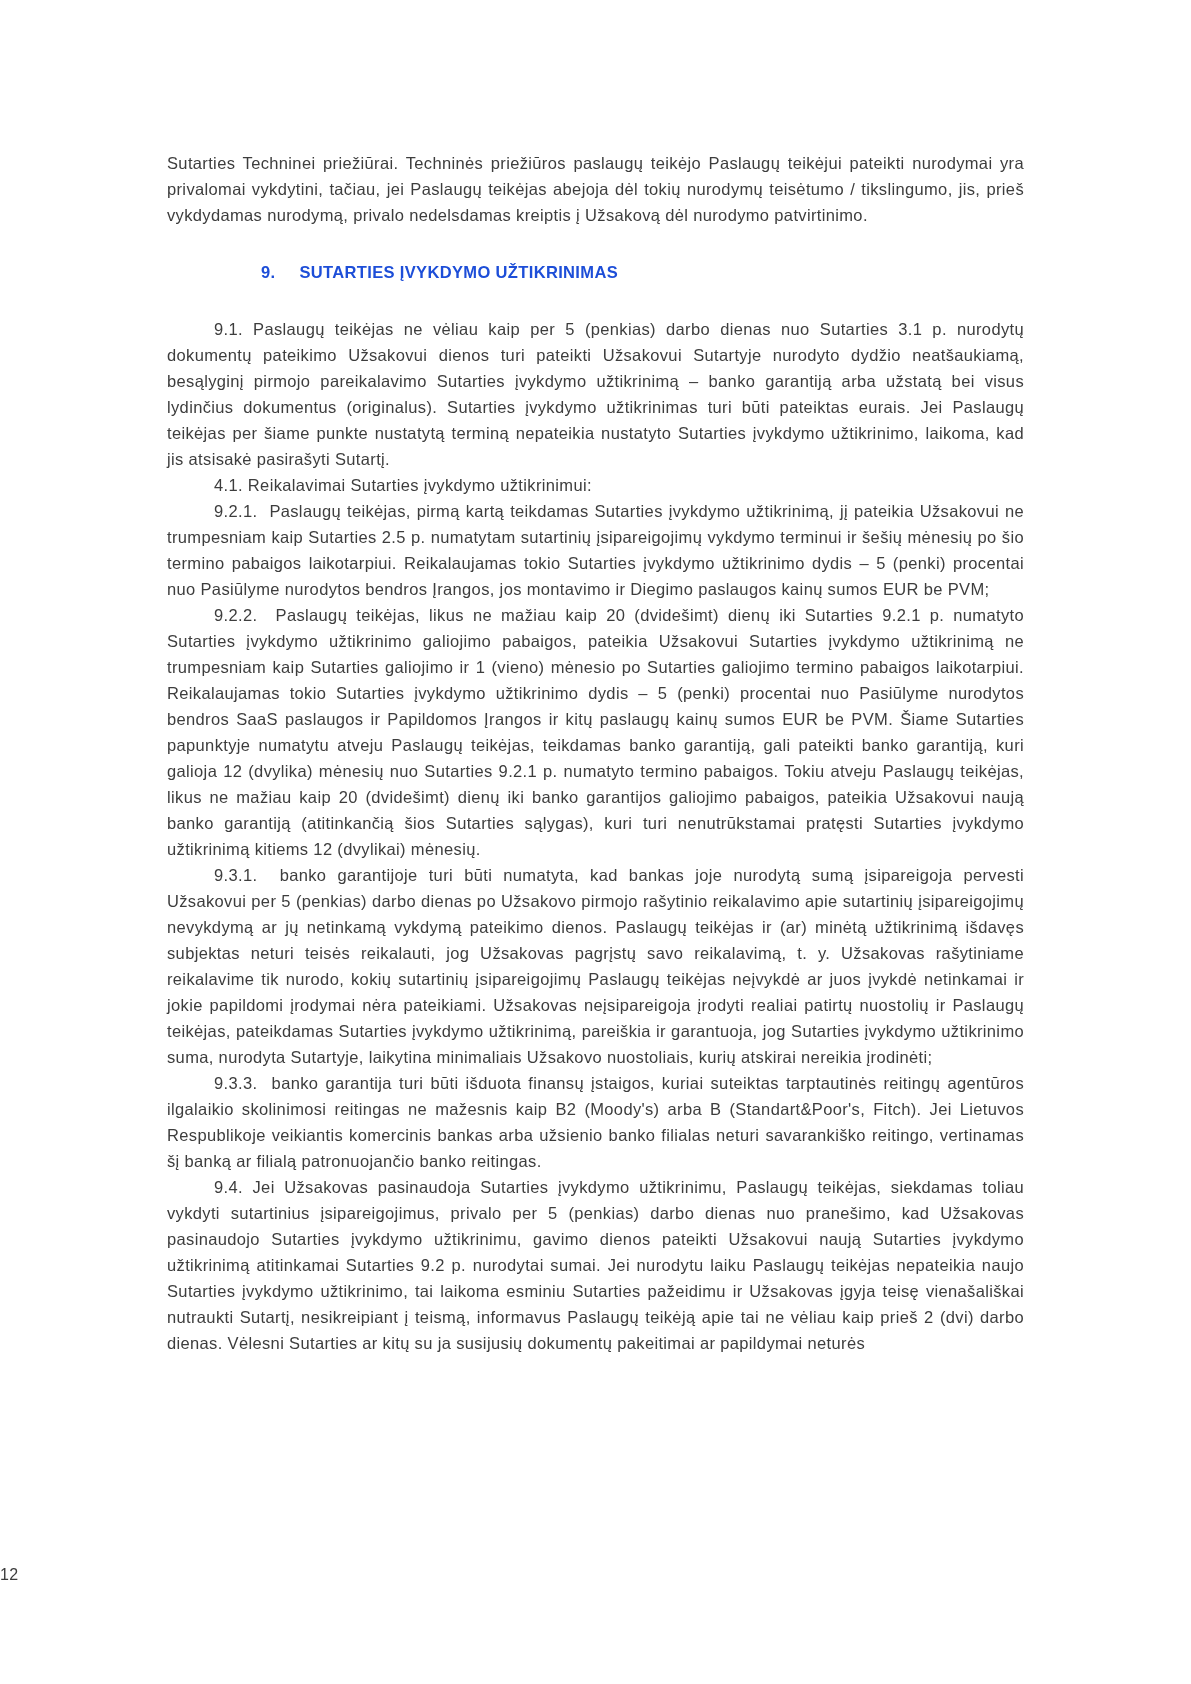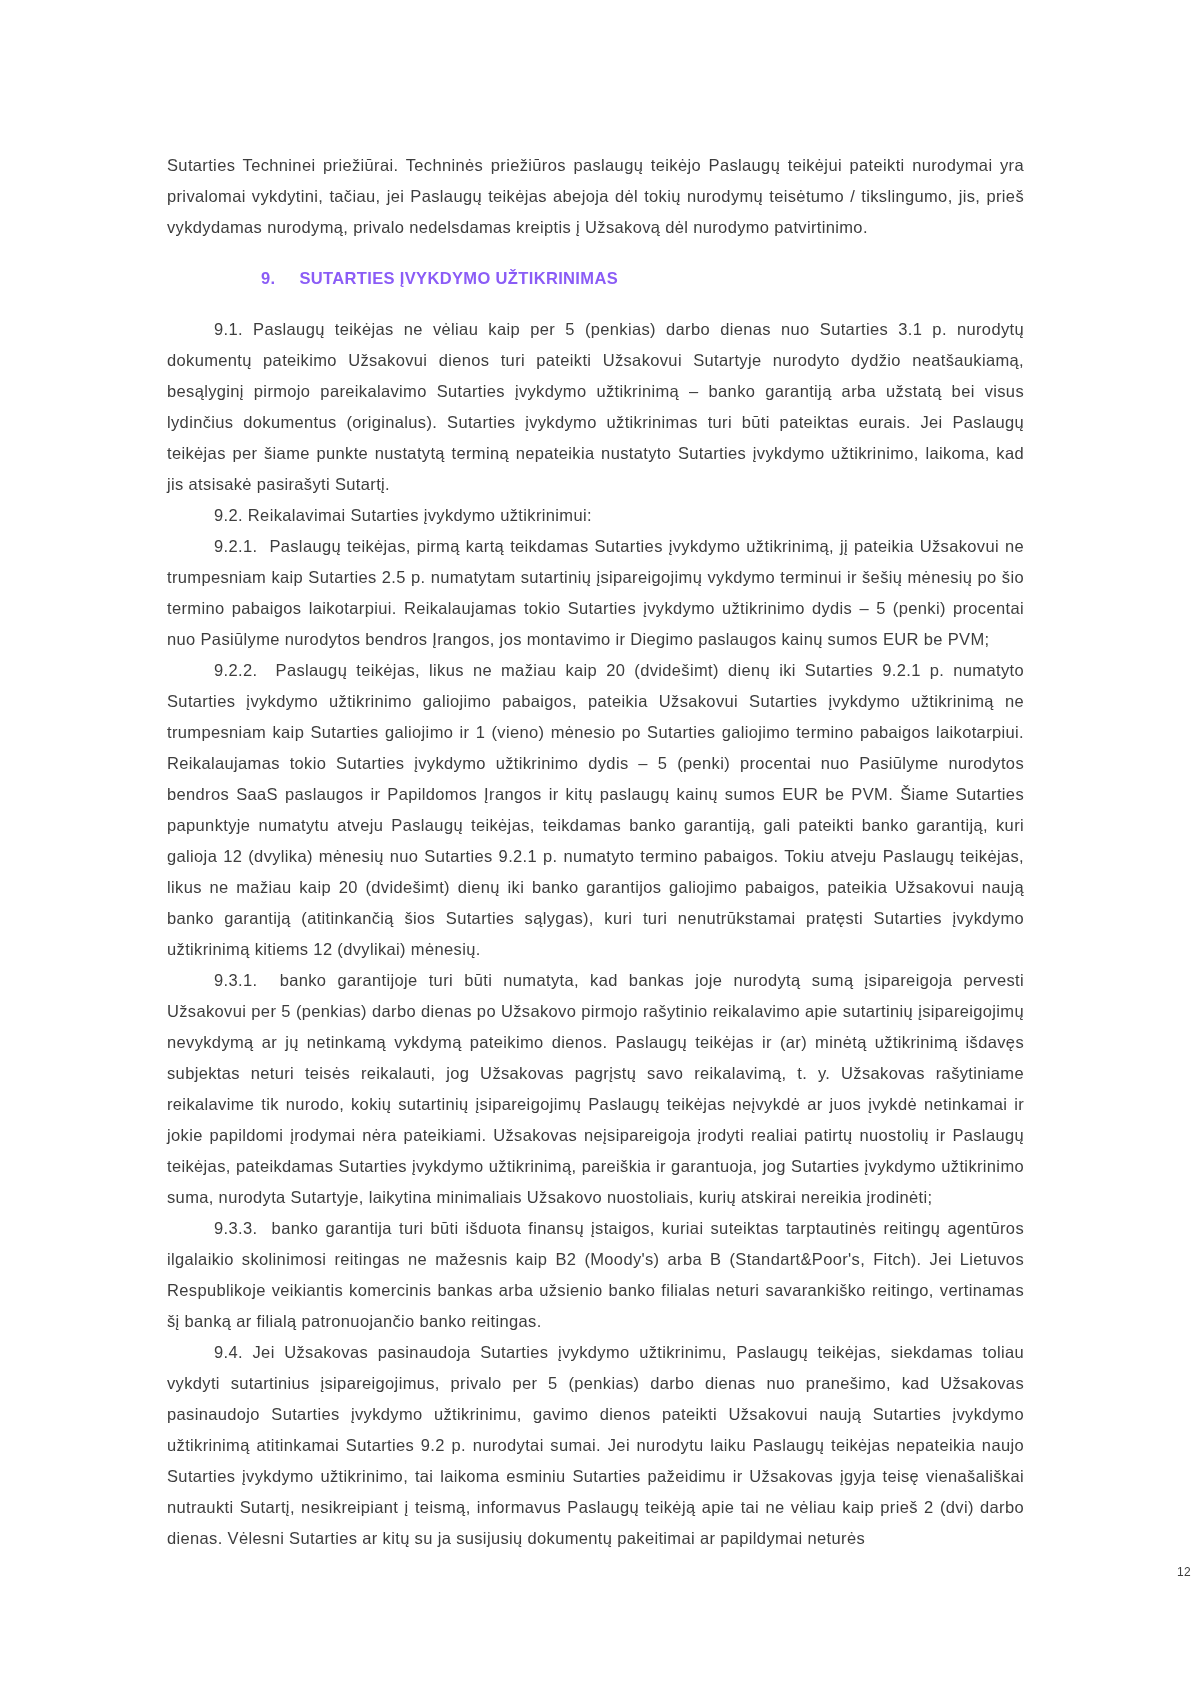--- a/index.html
+++ b/index.html
@@ -10,66 +10,66 @@
   .page {
     position: relative;
     width: 1191px;
     height: 1684px;
     margin: 0 auto;
     background: #ffffff;
     box-sizing: border-box;
     padding: 150px 167px 120px 167px;
     font-family: "Liberation Sans", "DejaVu Sans", sans-serif;
     font-size: 16.5px;
-    line-height: 31px;
+    line-height: 26px;
     letter-spacing: 0.35px;
     color: #3d3d3d;
     overflow: hidden;
   }
   .para {
     margin: 0;
     text-align: justify;
   }
   .para.indent {
     text-indent: 47px;
   }
   .heading {
-    margin: 20px 0;
+    margin: 31px 0;
     font-size: 16.5px;
     font-weight: 700;
-    color: #8b5cf6;
+    color: #1d4ed8;
     text-align: left;
     text-indent: 47px;
   }
   .heading .h-num {
     display: inline-block;
     margin-right: 24px;
   }
   .footer {
     position: absolute;
     left: 0;
     right: 0;
     bottom: 96px;
-    text-align: right;
-    font-size: 12px;
+    text-align: left;
+    font-size: 16px;
     color: #3d3d3d;
     letter-spacing: 0.3px;
   }
 </style>
 </head>
 <body>
 
 <div class="page">
 
   <p class="para">Sutarties Techninei priežiūrai. Techninės priežiūros paslaugų teikėjo Paslaugų teikėjui pateikti nurodymai yra privalomai vykdytini, tačiau, jei Paslaugų teikėjas abejoja dėl tokių nurodymų teisėtumo / tikslingumo, jis, prieš vykdydamas nurodymą, privalo nedelsdamas kreiptis į Užsakovą dėl nurodymo patvirtinimo.</p>
 
   <h2 class="heading"><span class="h-num">9.</span><span class="h-title">SUTARTIES ĮVYKDYMO UŽTIKRINIMAS</span></h2>
 
   <p class="para indent">9.1. Paslaugų teikėjas ne vėliau kaip per 5 (penkias) darbo dienas nuo Sutarties 3.1 p. nurodytų dokumentų pateikimo Užsakovui dienos turi pateikti Užsakovui Sutartyje nurodyto dydžio neatšaukiamą, besąlyginį pirmojo pareikalavimo Sutarties įvykdymo užtikrinimą – banko garantiją arba užstatą bei visus lydinčius dokumentus (originalus). Sutarties įvykdymo užtikrinimas turi būti pateiktas eurais. Jei Paslaugų teikėjas per šiame punkte nustatytą terminą nepateikia nustatyto Sutarties įvykdymo užtikrinimo, laikoma, kad jis atsisakė pasirašyti Sutartį.</p>
-  <p class="para indent">9.2. Reikalavimai Sutarties įvykdymo užtikrinimui:</p>
+  <p class="para indent">4.1. Reikalavimai Sutarties įvykdymo užtikrinimui:</p>
   <p class="para indent">9.2.1.&nbsp;&nbsp;Paslaugų teikėjas, pirmą kartą teikdamas Sutarties įvykdymo užtikrinimą, jį pateikia Užsakovui ne trumpesniam kaip Sutarties 2.5 p. numatytam sutartinių įsipareigojimų vykdymo terminui ir šešių mėnesių po šio termino pabaigos laikotarpiui. Reikalaujamas tokio Sutarties įvykdymo užtikrinimo dydis – 5 (penki) procentai nuo Pasiūlyme nurodytos bendros Įrangos, jos montavimo ir Diegimo paslaugos kainų sumos EUR be PVM;</p>
   <p class="para indent">9.2.2.&nbsp;&nbsp;Paslaugų teikėjas, likus ne mažiau kaip 20 (dvidešimt) dienų iki Sutarties 9.2.1 p. numatyto Sutarties įvykdymo užtikrinimo galiojimo pabaigos, pateikia Užsakovui Sutarties įvykdymo užtikrinimą ne trumpesniam kaip Sutarties galiojimo ir 1 (vieno) mėnesio po Sutarties galiojimo termino pabaigos laikotarpiui. Reikalaujamas tokio Sutarties įvykdymo užtikrinimo dydis – 5 (penki) procentai nuo Pasiūlyme nurodytos bendros SaaS paslaugos ir Papildomos Įrangos ir kitų paslaugų kainų sumos EUR be PVM. Šiame Sutarties papunktyje numatytu atveju Paslaugų teikėjas, teikdamas banko garantiją, gali pateikti banko garantiją, kuri galioja 12 (dvylika) mėnesių nuo Sutarties 9.2.1 p. numatyto termino pabaigos. Tokiu atveju Paslaugų teikėjas, likus ne mažiau kaip 20 (dvidešimt) dienų iki banko garantijos galiojimo pabaigos, pateikia Užsakovui naują banko garantiją (atitinkančią šios Sutarties sąlygas), kuri turi nenutrūkstamai pratęsti Sutarties įvykdymo užtikrinimą kitiems 12 (dvylikai) mėnesių.</p>
   <p class="para indent">9.3.1.&nbsp;&nbsp;banko garantijoje turi būti numatyta, kad bankas joje nurodytą sumą įsipareigoja pervesti Užsakovui per 5 (penkias) darbo dienas po Užsakovo pirmojo rašytinio reikalavimo apie sutartinių įsipareigojimų nevykdymą ar jų netinkamą vykdymą pateikimo dienos. Paslaugų teikėjas ir (ar) minėtą užtikrinimą išdavęs subjektas neturi teisės reikalauti, jog Užsakovas pagrįstų savo reikalavimą, t. y. Užsakovas rašytiniame reikalavime tik nurodo, kokių sutartinių įsipareigojimų Paslaugų teikėjas neįvykdė ar juos įvykdė netinkamai ir jokie papildomi įrodymai nėra pateikiami. Užsakovas neįsipareigoja įrodyti realiai patirtų nuostolių ir Paslaugų teikėjas, pateikdamas Sutarties įvykdymo užtikrinimą, pareiškia ir garantuoja, jog Sutarties įvykdymo užtikrinimo suma, nurodyta Sutartyje, laikytina minimaliais Užsakovo nuostoliais, kurių atskirai nereikia įrodinėti;</p>
   <p class="para indent">9.3.3.&nbsp;&nbsp;banko garantija turi būti išduota finansų įstaigos, kuriai suteiktas tarptautinės reitingų agentūros ilgalaikio skolinimosi reitingas ne mažesnis kaip B2 (Moody's) arba B (Standart&amp;Poor's, Fitch). Jei Lietuvos Respublikoje veikiantis komercinis bankas arba užsienio banko filialas neturi savarankiško reitingo, vertinamas šį banką ar filialą patronuojančio banko reitingas.</p>
   <p class="para indent">9.4. Jei Užsakovas pasinaudoja Sutarties įvykdymo užtikrinimu, Paslaugų teikėjas, siekdamas toliau vykdyti sutartinius įsipareigojimus, privalo per 5 (penkias) darbo dienas nuo pranešimo, kad Užsakovas pasinaudojo Sutarties įvykdymo užtikrinimu, gavimo dienos pateikti Užsakovui naują Sutarties įvykdymo užtikrinimą atitinkamai Sutarties 9.2 p. nurodytai sumai. Jei nurodytu laiku Paslaugų teikėjas nepateikia naujo Sutarties įvykdymo užtikrinimo, tai laikoma esminiu Sutarties pažeidimu ir Užsakovas įgyja teisę vienašališkai nutraukti Sutartį, nesikreipiant į teismą, informavus Paslaugų teikėją apie tai ne vėliau kaip prieš 2 (dvi) darbo dienas. Vėlesni Sutarties ar kitų su ja susijusių dokumentų pakeitimai ar papildymai neturės</p>
 
   <div class="footer">12</div>
 
 </div>
 

